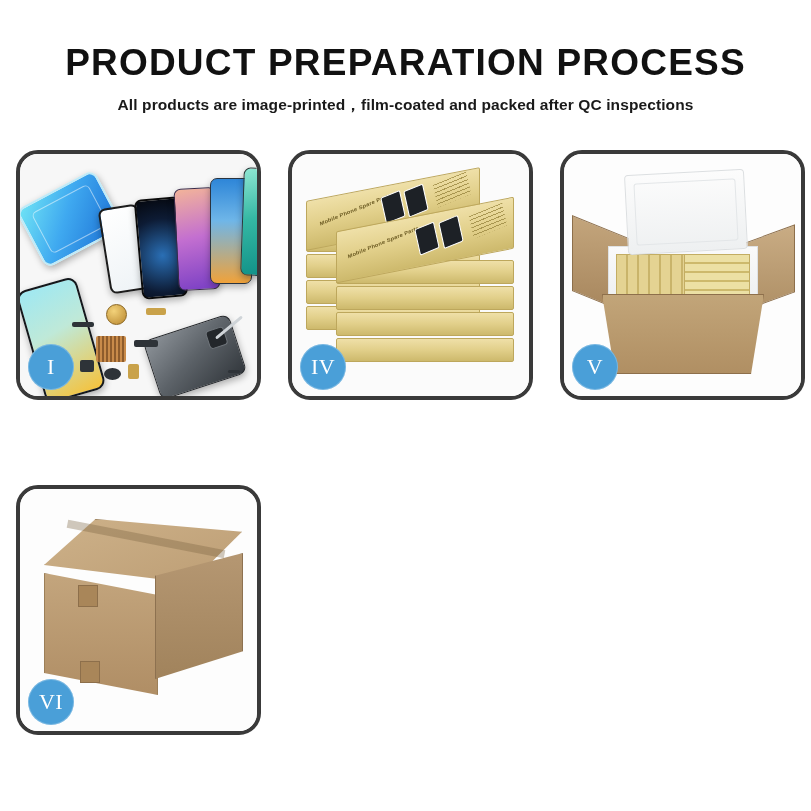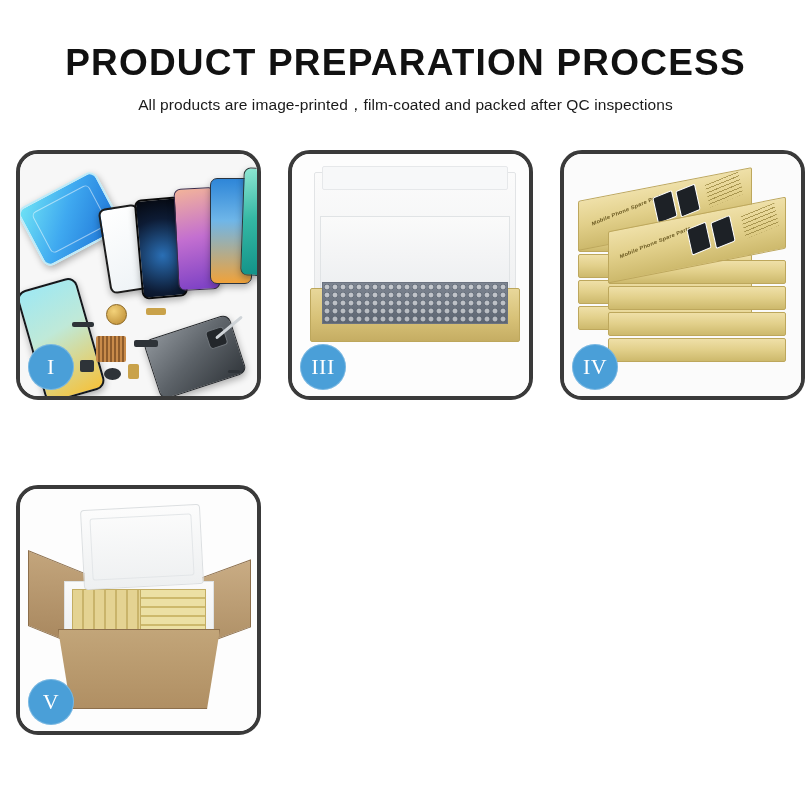--- a/index.html
+++ b/index.html
@@ -10,21 +10,21 @@
   }
   .page{width:811px;height:811px;position:relative;box-sizing:border-box;}
 
   
   .header{padding-top:44px;text-align:center;}
   .title{
     font-size:37px;font-weight:700;color:#111;letter-spacing:1.2px;
     line-height:1.05;margin:0;white-space:nowrap;
   }
   .subtitle{
-    font-size:15.5px;font-weight:400;color:#1a1a1a;margin:12px 0 0 0;
+    font-size:15.5px;font-weight:700;color:#1a1a1a;margin:12px 0 0 0;
     letter-spacing:.1px;white-space:nowrap;
   }
 
   
   .grid{
     position:absolute;left:16px;top:150px;
     width:779px;display:grid;
     grid-template-columns:repeat(3,245px);
     grid-template-rows:repeat(2,250px);
     column-gap:27px;row-gap:85px;
@@ -290,30 +290,20 @@
         <div class="chip" style="left:84px;top:214px;width:17px;height:12px;border-radius:50%;"></div>
         <div class="chip gold" style="left:108px;top:210px;width:11px;height:15px;"></div>
         <div class="chip" style="left:38px;top:196px;width:9px;height:26px;"></div>
         <div class="tweezer" style="left:192px;top:172px;"></div>
         <div class="chip" style="left:208px;top:216px;width:12px;height:3px;"></div>
       </div>
       <div class="badge">I</div>
     </div>
 
 
-    <div class="panel p3">
-      <div class="stage">
-        <div class="lid"></div>
-        <div class="lidtop"></div>
-        <div class="foam"></div>
-        <div class="traybase"></div>
-        <div class="trayinner"></div>
-      </div>
-      <div class="badge">III</div>
-    </div>
 
     <div class="panel p4">
       <div class="stage">
         <div class="gbox" style="left:14px;top:152px;width:172px;height:22px;"></div>
         <div class="gbox" style="left:14px;top:126px;width:172px;height:22px;"></div>
         <div class="gbox" style="left:14px;top:100px;width:172px;height:22px;"></div>
         <div class="gbox" style="left:14px;top:74px;width:172px;height:22px;"></div>
         <div class="gbox" style="left:14px;top:30px;width:172px;height:48px;transform:skewY(-11deg);">
           <span class="lbl" style="left:12px;top:14px;">Mobile Phone Spare Parts</span>
           <span class="scrn" style="left:76px;top:8px;"></span>
@@ -340,15 +330,26 @@
         <div class="flapR"></div>
         <div class="foamTray"></div>
         <div class="goldRows"></div>
         <div class="goldRows2"></div>
         <div class="cartonBody"></div>
         <div class="foamLid"></div>
       </div>
       <div class="badge">V</div>
     </div>
 
+    <div class="panel p6">
+      <div class="stage">
+        <div class="cb-top"></div>
+        <div class="cb-front"></div>
+        <div class="cb-side"></div>
+        <div class="cb-seam"></div>
+        <div class="cb-tape" style="left:58px;top:96px;width:18px;height:20px;"></div>
+        <div class="cb-tape" style="left:60px;top:172px;width:18px;height:20px;"></div>
+      </div>
+      <div class="badge">VI</div>
+    </div>
 
   </div>
 </div>
 
 </body></html>

